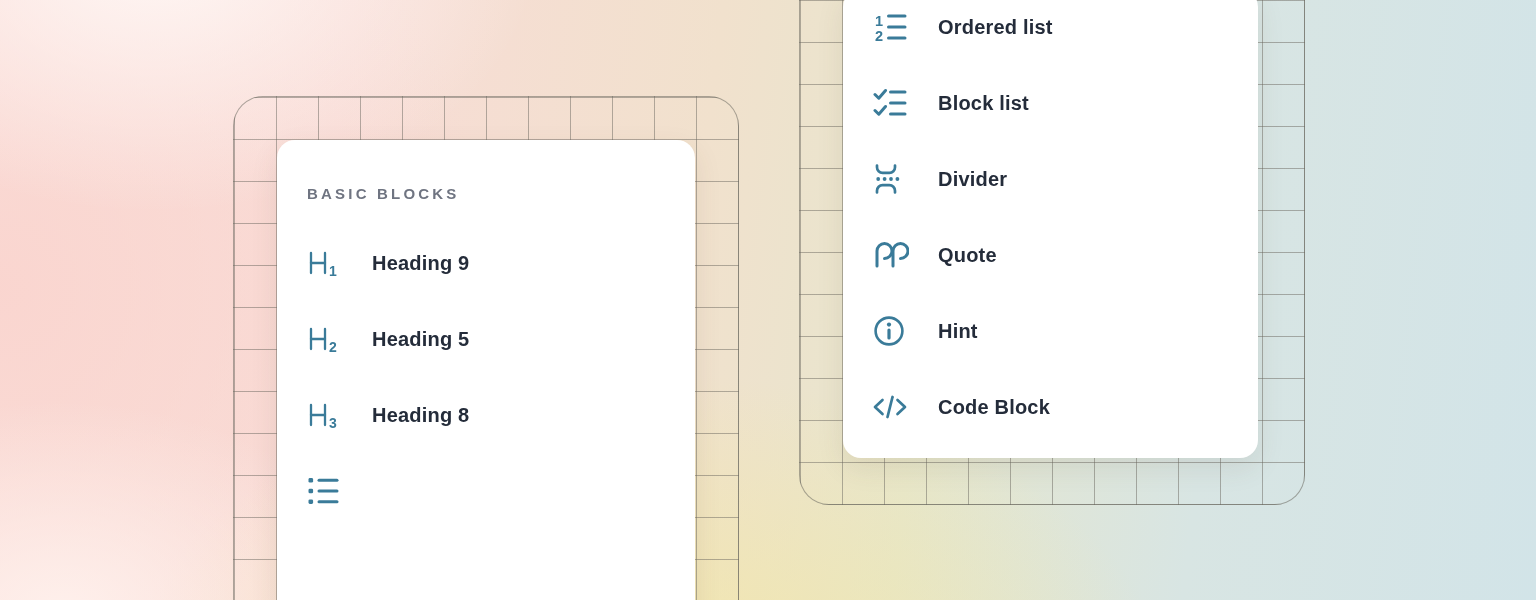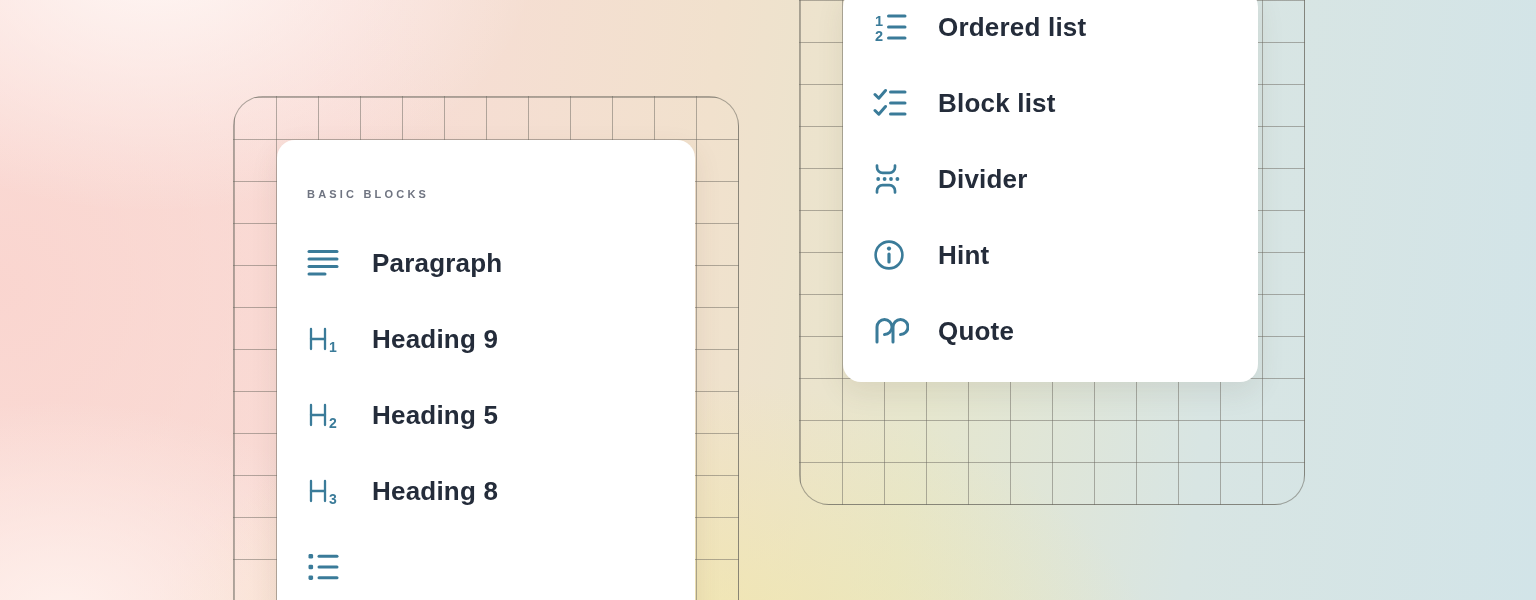--- a/index.html
+++ b/index.html
@@ -25,55 +25,44 @@
   .grid-left{left:233px;top:96px;width:504px;height:546px;}
   .grid-right{left:799px;top:-43px;width:504px;height:546px;}
   .card{
     position:absolute;background:#ffffff;border-radius:18px;
     box-shadow:0 10px 28px rgba(90,70,50,.10);
   }
   .card-left{left:277px;top:140px;width:418px;height:520px;padding-top:44px;box-sizing:border-box;}
   .card-right{left:843px;top:-11px;width:415px;padding-bottom:13px;}
   .section-label{
     height:20px;line-height:20px;margin:0 0 21px 0;padding-left:30px;
-    font-size:11px;font-weight:700;letter-spacing:3.2px;color:#6f7481;
+    font-size:15px;font-weight:700;letter-spacing:3.2px;color:#6f7481;
   }
   .menu-item{
     height:76px;display:flex;align-items:center;padding-left:30px;cursor:pointer;
   }
   .icon-box{width:36px;display:flex;align-items:center;}
   .item-label{
-    margin-left:29px;font-size:26px;font-weight:700;color:#242c3a;letter-spacing:.2px;
+    margin-left:29px;font-size:20px;font-weight:700;color:#242c3a;letter-spacing:.2px;
   }
   .icn{stroke:#3a7b99;fill:none;stroke-width:3;stroke-linecap:round;stroke-linejoin:round;}
   .icn text{stroke:none;fill:#3a7b99;font-family:"Liberation Sans",sans-serif;font-weight:700;}
   .icn .fill{fill:#3a7b99;stroke:none;}
 </style>
 </head>
 <body>
 
 <div class="stage">
 
   <div class="grid grid-left"></div>
   <div class="grid grid-right"></div>
 
   <div class="card card-left">
     <div class="section-label">BASIC BLOCKS</div>
 
-    <div class="menu-item">
-      <span class="icon-box">
-        <svg class="icn" width="32" height="30" viewBox="0 0 32 30">
-          <path d="M2 3.5 H30"></path>
-            <path d="M2 11 H30"></path>
-            <path d="M2 18.5 H30"></path>
-            <path d="M2 26 H18"></path>
-        </svg>
-      </span>
-      <span class="item-label">Paragraph</span>
-    </div>
 
     <div class="menu-item">
       <span class="icon-box">
         <svg class="icn" width="34" height="30" viewBox="0 0 34 30" style="stroke-width:2.3">
           <path d="M4 5 V25"></path>
             <path d="M18 5 V25"></path>
             <path d="M4 15 H18"></path>
           <text x="22" y="28" font-size="14">1</text>
         </svg>
       </span>
@@ -155,34 +144,44 @@
           <circle class="fill" cx="18" cy="16" r="1.9"></circle>
           <circle class="fill" cx="24.4" cy="16" r="1.9"></circle>
           <path d="M4 29.5 v-1.8 a5.6 5.6 0 0 1 5.6 -5.6 h6.8 a5.6 5.6 0 0 1 5.6 5.6 v1.8"></path>
         </svg>
       </span>
       <span class="item-label">Divider</span>
     </div>
 
     <div class="menu-item">
       <span class="icon-box">
+        <svg class="icn" width="36" height="30" viewBox="0 0 36 30">
+          <path d="M4 26 L4 11 A7.5 7.5 0 1 1 11.5 18.5"></path>
+          <path d="M20 26 L20 11 A7.5 7.5 0 1 1 27.5 18.5"></path>
+        </svg>
+      </span>
+      <span class="item-label">Quote</span>
+    </div>
+
+    <div class="menu-item">
+      <span class="icon-box">
         <svg class="icn" width="32" height="32" viewBox="0 0 32 32" style="stroke-width:2.6">
           <circle cx="16" cy="16" r="13.4"></circle>
           <circle class="fill" cx="16" cy="9.6" r="2.1"></circle>
           <path d="M16 15 V23" style="stroke-width:3.2"></path>
         </svg>
       </span>
       <span class="item-label">Hint</span>
     </div>
 
     <div class="menu-item">
       <span class="icon-box">
-        <svg class="icn" width="36" height="30" viewBox="0 0 36 30">
-          <path d="M4 26 L4 11 A7.5 7.5 0 1 1 11.5 18.5"></path>
-          <path d="M20 26 L20 11 A7.5 7.5 0 1 1 27.5 18.5"></path>
+        <svg class="icn" width="34" height="30" viewBox="0 0 34 30" style="stroke-width:2.7">
+          <polyline points="9.5,8 2,15 9.5,22"></polyline>
+          <polyline points="24.5,8 32,15 24.5,22"></polyline>
+          <path d="M19.5 5 L14.5 25"></path>
         </svg>
       </span>
-      <span class="item-label">Quote</span>
+      <span class="item-label">Code Block</span>
     </div>
-
   </div>
 
 </div>
 
 </body></html>

